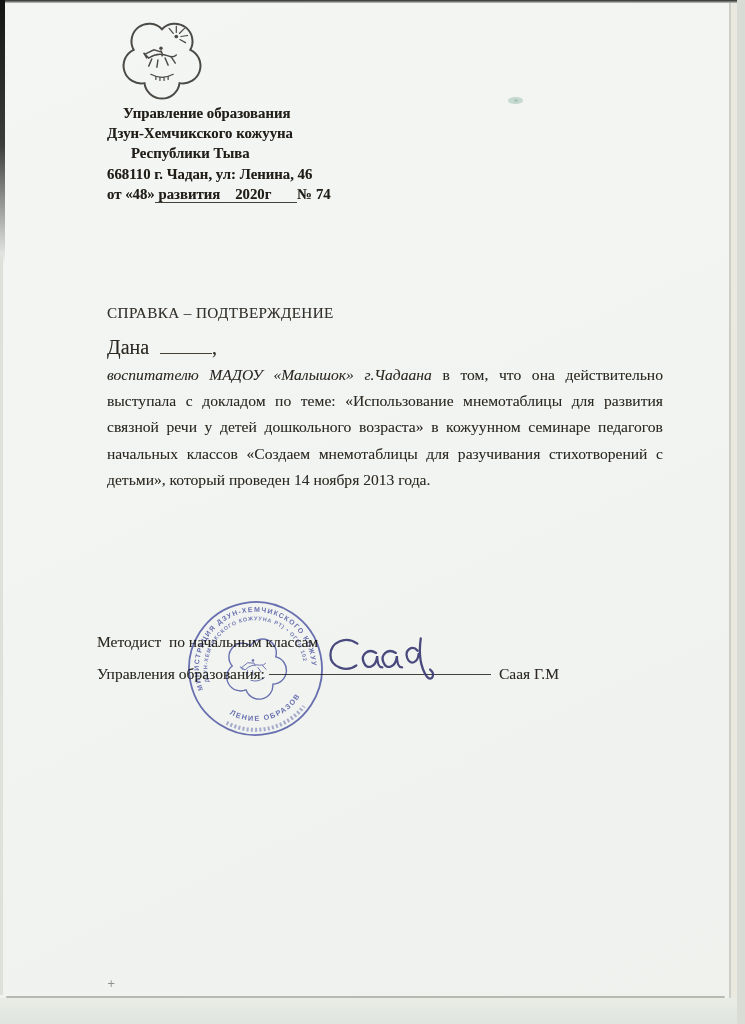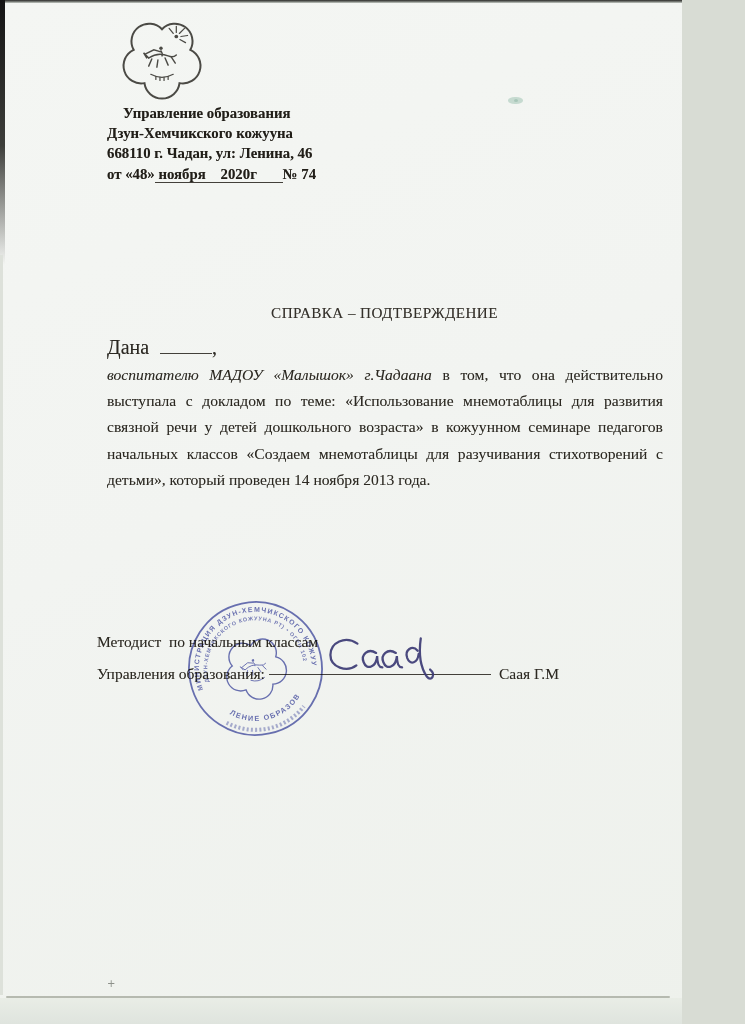--- a/index.html
+++ b/index.html
@@ -1,17 +1,17 @@
 <!DOCTYPE html>
 <html><head>
 <meta charset="utf-8">
 <style>
   html,body{margin:0;padding:0;background:#d8dcd4;}
   .page{
-    position:relative;width:682px;height:1024px;overflow:hidden;
+    position:relative;width:737px;height:1024px;overflow:hidden;
     background:linear-gradient(155deg,#f4f6f3 0%,#f2f4f1 45%,#eef1ec 100%);
     font-family:"Liberation Serif","DejaVu Serif",serif;
     color:#2b2822;
   }
   
   .edge-top{position:absolute;top:0;left:0;right:0;height:3px;
     background:linear-gradient(to bottom,#2a2a28,#9ba09a 80%,rgba(155,160,154,0));}
   .edge-left{position:absolute;top:0;left:0;width:5px;height:265px;
     background:linear-gradient(to bottom,#141414 0%,#3d3e3a 55%,rgba(80,82,76,0) 100%);}
   .edge-left-lower{position:absolute;top:255px;left:0;width:3px;height:740px;background:#dde1da;}
@@ -30,21 +30,21 @@
   .letterhead{position:absolute;left:107px;top:103px;width:360px;
     font-weight:bold;font-size:14.8px;line-height:20.2px;color:#211e18;
     text-shadow:0 0 .5px rgba(40,36,30,.4);}
   .lh-0{margin-left:16px;}
   .lh-2{margin-left:24px;}
   .pre{white-space:pre;}
   .u{border-bottom:1.6px solid #43403a;}
   .date-line{white-space:pre;}
 
   
-  .title{position:absolute;left:107px;top:304px;width:555px;text-align:center;
+  .title{position:absolute;left:107px;top:304px;width:555px;
     font-size:15.2px;letter-spacing:.4px;color:#34302a;
     text-shadow:0 0 .5px rgba(50,46,40,.35);}
   .issued-line{position:absolute;left:107px;top:336px;width:556px;display:flex;align-items:baseline;
     font-size:20px;line-height:22px;text-shadow:0 0 .5px rgba(50,46,40,.3);}
   .fill{flex:1 1 auto;}
   .issued-label{margin-right:4px;}
   .name-slot{margin-left:2px;}
   .name{padding-left:28px;}
   .tail-slot{flex:0 0 52px;margin-left:7px;}
   .body-par{position:absolute;left:107px;top:362px;width:556px;margin:0;
@@ -86,22 +86,23 @@
       <g stroke-width="1.2">
         <path d="M -11,15 Q 0,21 11,15"></path>
         <path d="M -6,17 v 3 M -2,18 v 3 M 2,18 v 3 M 6,17 v 3"></path>
       </g>
     </g>
   </svg>
 
   <div class="letterhead">
     <div class="lh-0">Управление образования</div>
     <div class="lh-1">Дзун-Хемчикского кожууна</div>
+    <div class="lh-2">Республики Тыва</div>
     <div class="lh-3">668110 г. Чадан, ул: Ленина, 46</div>
-    <div class="date-line"><span>от «48»</span><span class="u pre"> ноября    2020г       </span><span>№ 74</span></div>
+    <div class="date-line"><span>от «48»</span><span class="u pre"> развития    2020г       </span><span>№ 74</span></div>
   </div>
 
   <div class="title">СПРАВКА – ПОДТВЕРЖДЕНИЕ</div>
 
   <div class="issued-line">
     <span class="issued-label">Дана</span>
     <span class="u tail-slot"></span>
     <span>,</span>
   </div>
 

